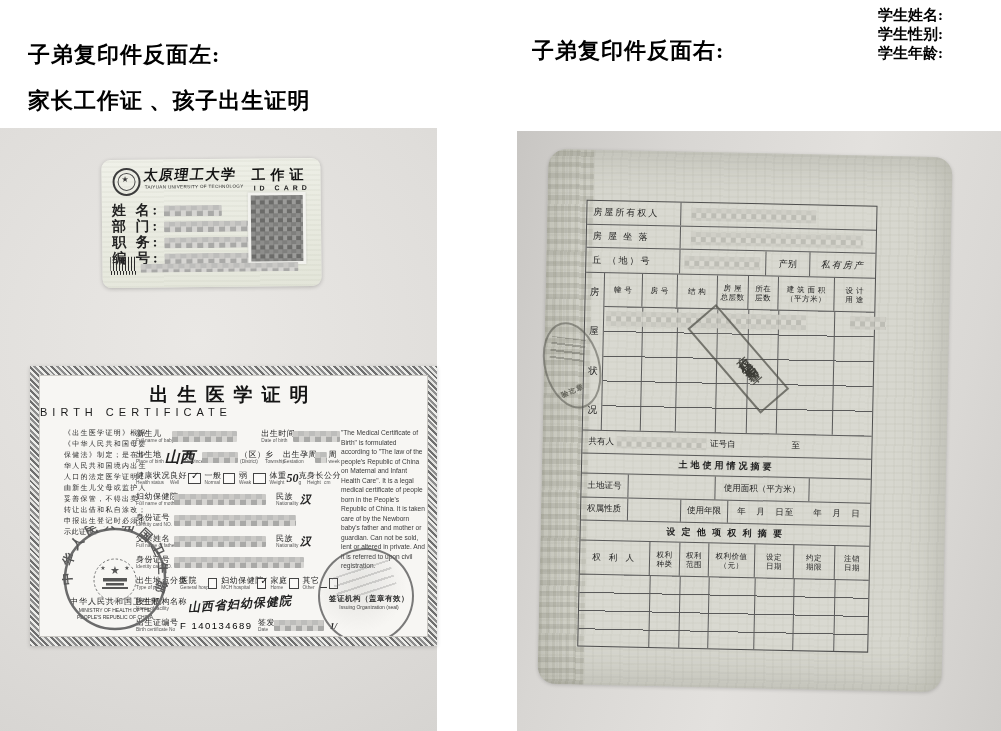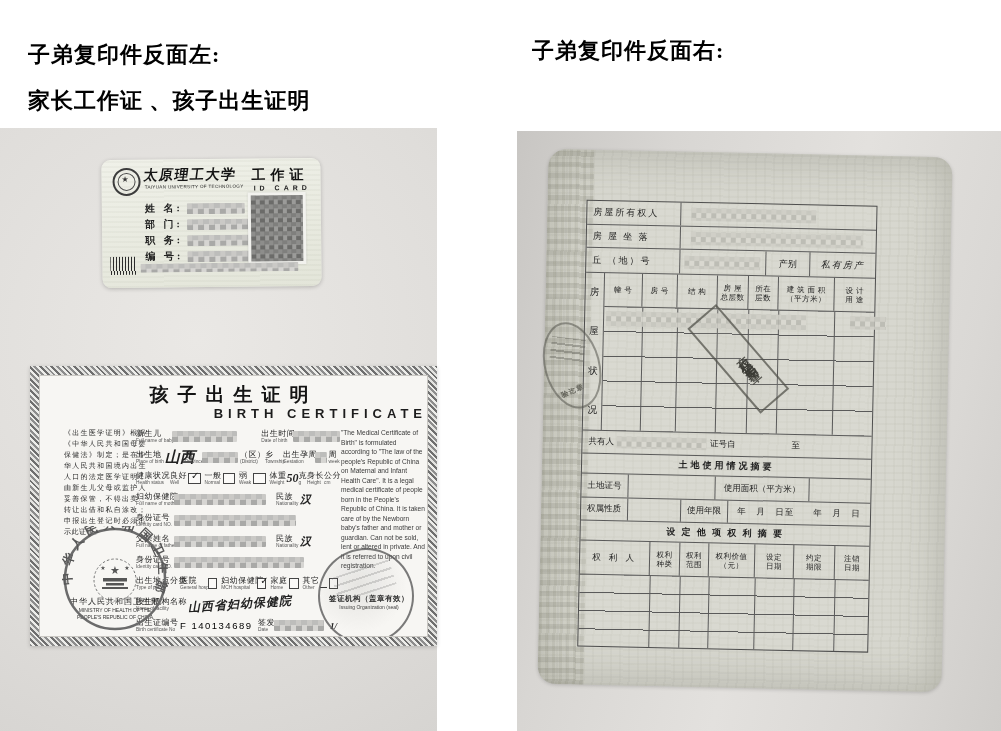--- a/index.html
+++ b/index.html
@@ -29,40 +29,40 @@
     background:repeating-linear-gradient(0deg,rgba(120,125,105,.05) 0 2px,transparent 2px 5px);}
   .logo{position:absolute;left:11px;top:8px;width:24px;height:24px;border:2px solid #3c3c3c;border-radius:50%;}
   .logo i{position:absolute;inset:3px;border:1px solid #4a4a4a;border-radius:50%;}
   .logo b{position:absolute;left:7px;top:5px;font-size:8px;color:#333;font-weight:400;}
   #uniCN{position:absolute;left:42px;top:7px;font-size:14px;font-weight:700;letter-spacing:1.5px;
     transform:skewX(-8deg);color:#151515;white-space:nowrap;}
   #uniEN{position:absolute;left:43px;top:25px;font-size:4.6px;letter-spacing:.3px;color:#333;white-space:nowrap;}
   #cardCN{position:absolute;left:150px;top:8px;font-size:14px;font-weight:700;letter-spacing:5px;color:#111;white-space:nowrap;}
   #cardEN{position:absolute;left:152px;top:26px;font-size:7px;font-weight:700;letter-spacing:4px;color:#222;white-space:nowrap;}
   .cfield{position:absolute;left:10px;display:flex;align-items:center;}
-  .cfield b{font-size:10px;font-weight:700;letter-spacing:3px;color:#222;white-space:nowrap;margin-left:33px;}
+  .cfield b{font-size:14px;font-weight:700;letter-spacing:3px;color:#222;white-space:nowrap;}
   .cardphoto{position:absolute;left:146px;top:34px;width:58px;height:72px;background:#f2f2ee;
     box-shadow:0 0 2px rgba(0,0,0,.15);padding:3px;box-sizing:border-box;}
   .barcode{position:absolute;left:8px;top:97px;width:26px;height:18px;
     background:repeating-linear-gradient(90deg,#2b2b2b 0 1px,transparent 1px 3px,#2b2b2b 3px 4px,transparent 4px 6px);}
 
   
   .mz{background:repeating-conic-gradient(#bdbdbb 0% 25%, #d6d5d2 0% 50%, #a9a9a7 0% 75%, #cac9c6 0% 100%) 0 0/11px 11px;border-radius:1px;}
   .mzd{background:repeating-conic-gradient(#7f7f7d 0% 25%, #9b9b99 0% 50%, #6b6b69 0% 75%, #8d8d8b 0% 100%) 0 0/9px 9px;}
   .mzl{background:repeating-conic-gradient(#c6c6be 0% 25%, #d9d8d0 0% 50%, #babab2 0% 75%, #cfcec6 0% 100%) 0 0/10px 10px;opacity:.9;}
 
   
   #cert{position:absolute;left:30px;top:238px;width:407px;height:280px;background:#f7f6f3;
     border:9px solid transparent;box-sizing:border-box;
     border-image:repeating-linear-gradient(45deg,#8d8d8d 0 2px,#ededea 2px 4px,#6f6f6f 4px 6px,#e2e2df 6px 8px) 9;
     box-shadow:0 1px 4px rgba(0,0,0,.18);}
   #certIn{position:absolute;inset:0;overflow:hidden;border:1px solid #cac8c3;}
   #certTitle{position:absolute;left:0;top:6px;width:100%;text-align:center;font-size:19px;font-weight:700;
     letter-spacing:9px;color:#141414;}
-  #certSub{position:absolute;left:0;top:30px;width:100%;text-align:right;font-size:13px;font-weight:700;
+  #certSub{position:absolute;left:0;top:30px;width:100%;text-align:left;font-size:11px;font-weight:400;
     letter-spacing:5px;color:#1c1c1c;}
   #noteL{position:absolute;left:24px;top:52px;width:82px;font-size:7px;line-height:11px;letter-spacing:.5px;
     text-align:justify;color:#2a2a2a;}
   #noteR{position:absolute;right:2px;top:52px;width:84px;font-size:6.6px;line-height:9.5px;color:#3a3a3a;}
   #cfields{position:absolute;left:96px;top:50px;width:204px;}
   .crow{height:21px;display:flex;align-items:center;white-space:nowrap;}
   .lb{display:inline-block;vertical-align:middle;}
   .lb b{display:block;font-size:8px;font-weight:400;letter-spacing:.5px;color:#1e1e1e;line-height:9px;}
   .lb i{display:block;font-style:normal;font-size:4.8px;color:#555;line-height:6px;}
   .hand{font-style:italic;color:#222;font-weight:700;}
@@ -138,20 +138,25 @@
     color:rgba(70,70,62,.75);transform:rotate(-8deg);letter-spacing:1px;}
 </style>
 </head>
 <body>
 
 <div id="canvas">
 
   <div class="hdr" id="hdrL1">子弟复印件反面左:</div>
   <div class="hdr" id="hdrR1">子弟复印件反面右:</div>
   <div class="hdr" id="hdrL2">家长工作证 、孩子出生证明</div>
+  <div id="student">
+    <div>学生姓名:</div>
+    <div>学生性别:</div>
+    <div>学生年龄:</div>
+  </div>
 
   <div id="photoL">
 
     <div id="idcard">
       <div class="logo">
           <i></i>
           <b>★</b>
         </div>
       <div id="uniCN">太原理工大学</div>
       <div id="uniEN" class="en">TAIYUAN UNIVERSITY OF TECHNOLOGY</div>
@@ -177,21 +182,21 @@
 
       <div class="cardphoto">
         <div class="mzd" style="width:100%;height:100%"></div>
       </div>
       <div class="barcode"></div>
       <div class="mz" style="position:absolute;left:38px;top:104px;width:158px;height:9px"></div>
     </div>
 
     <div id="cert">
       <div id="certIn">
-        <div id="certTitle">孩子出生证明</div>
+        <div id="certTitle">出生医学证明</div>
         <div id="certSub" class="en">BIRTH CERTIFICATE</div>
         <div id="noteL">《出生医学证明》根据《中华人民共和国母婴保健法》制定；是在中华人民共和国境内出生人口的法定医学证明；由新生儿父母或监护人妥善保管，不得出卖、转让出借和私自涂改；申报出生登记时必须出示此证明。</div>
         <div id="noteR" class="en">"The Medical Certificate of Birth" is formulated according to "The law of the people's Republic of China on Maternal and Infant Health Care". It is a legal medical certificate of people born in the People's Republic of China. It is taken care of by the Newborn baby's father and mother or guardian. Can not be sold, lent or altered in private. And it is referred to upon civil registration.</div>
 
         <div id="cfields">
 
           <div class="crow">
             <span class="lb" style="width:36px">
                 <b>新生儿</b>
                 <i class="en">Full name of baby</i>

